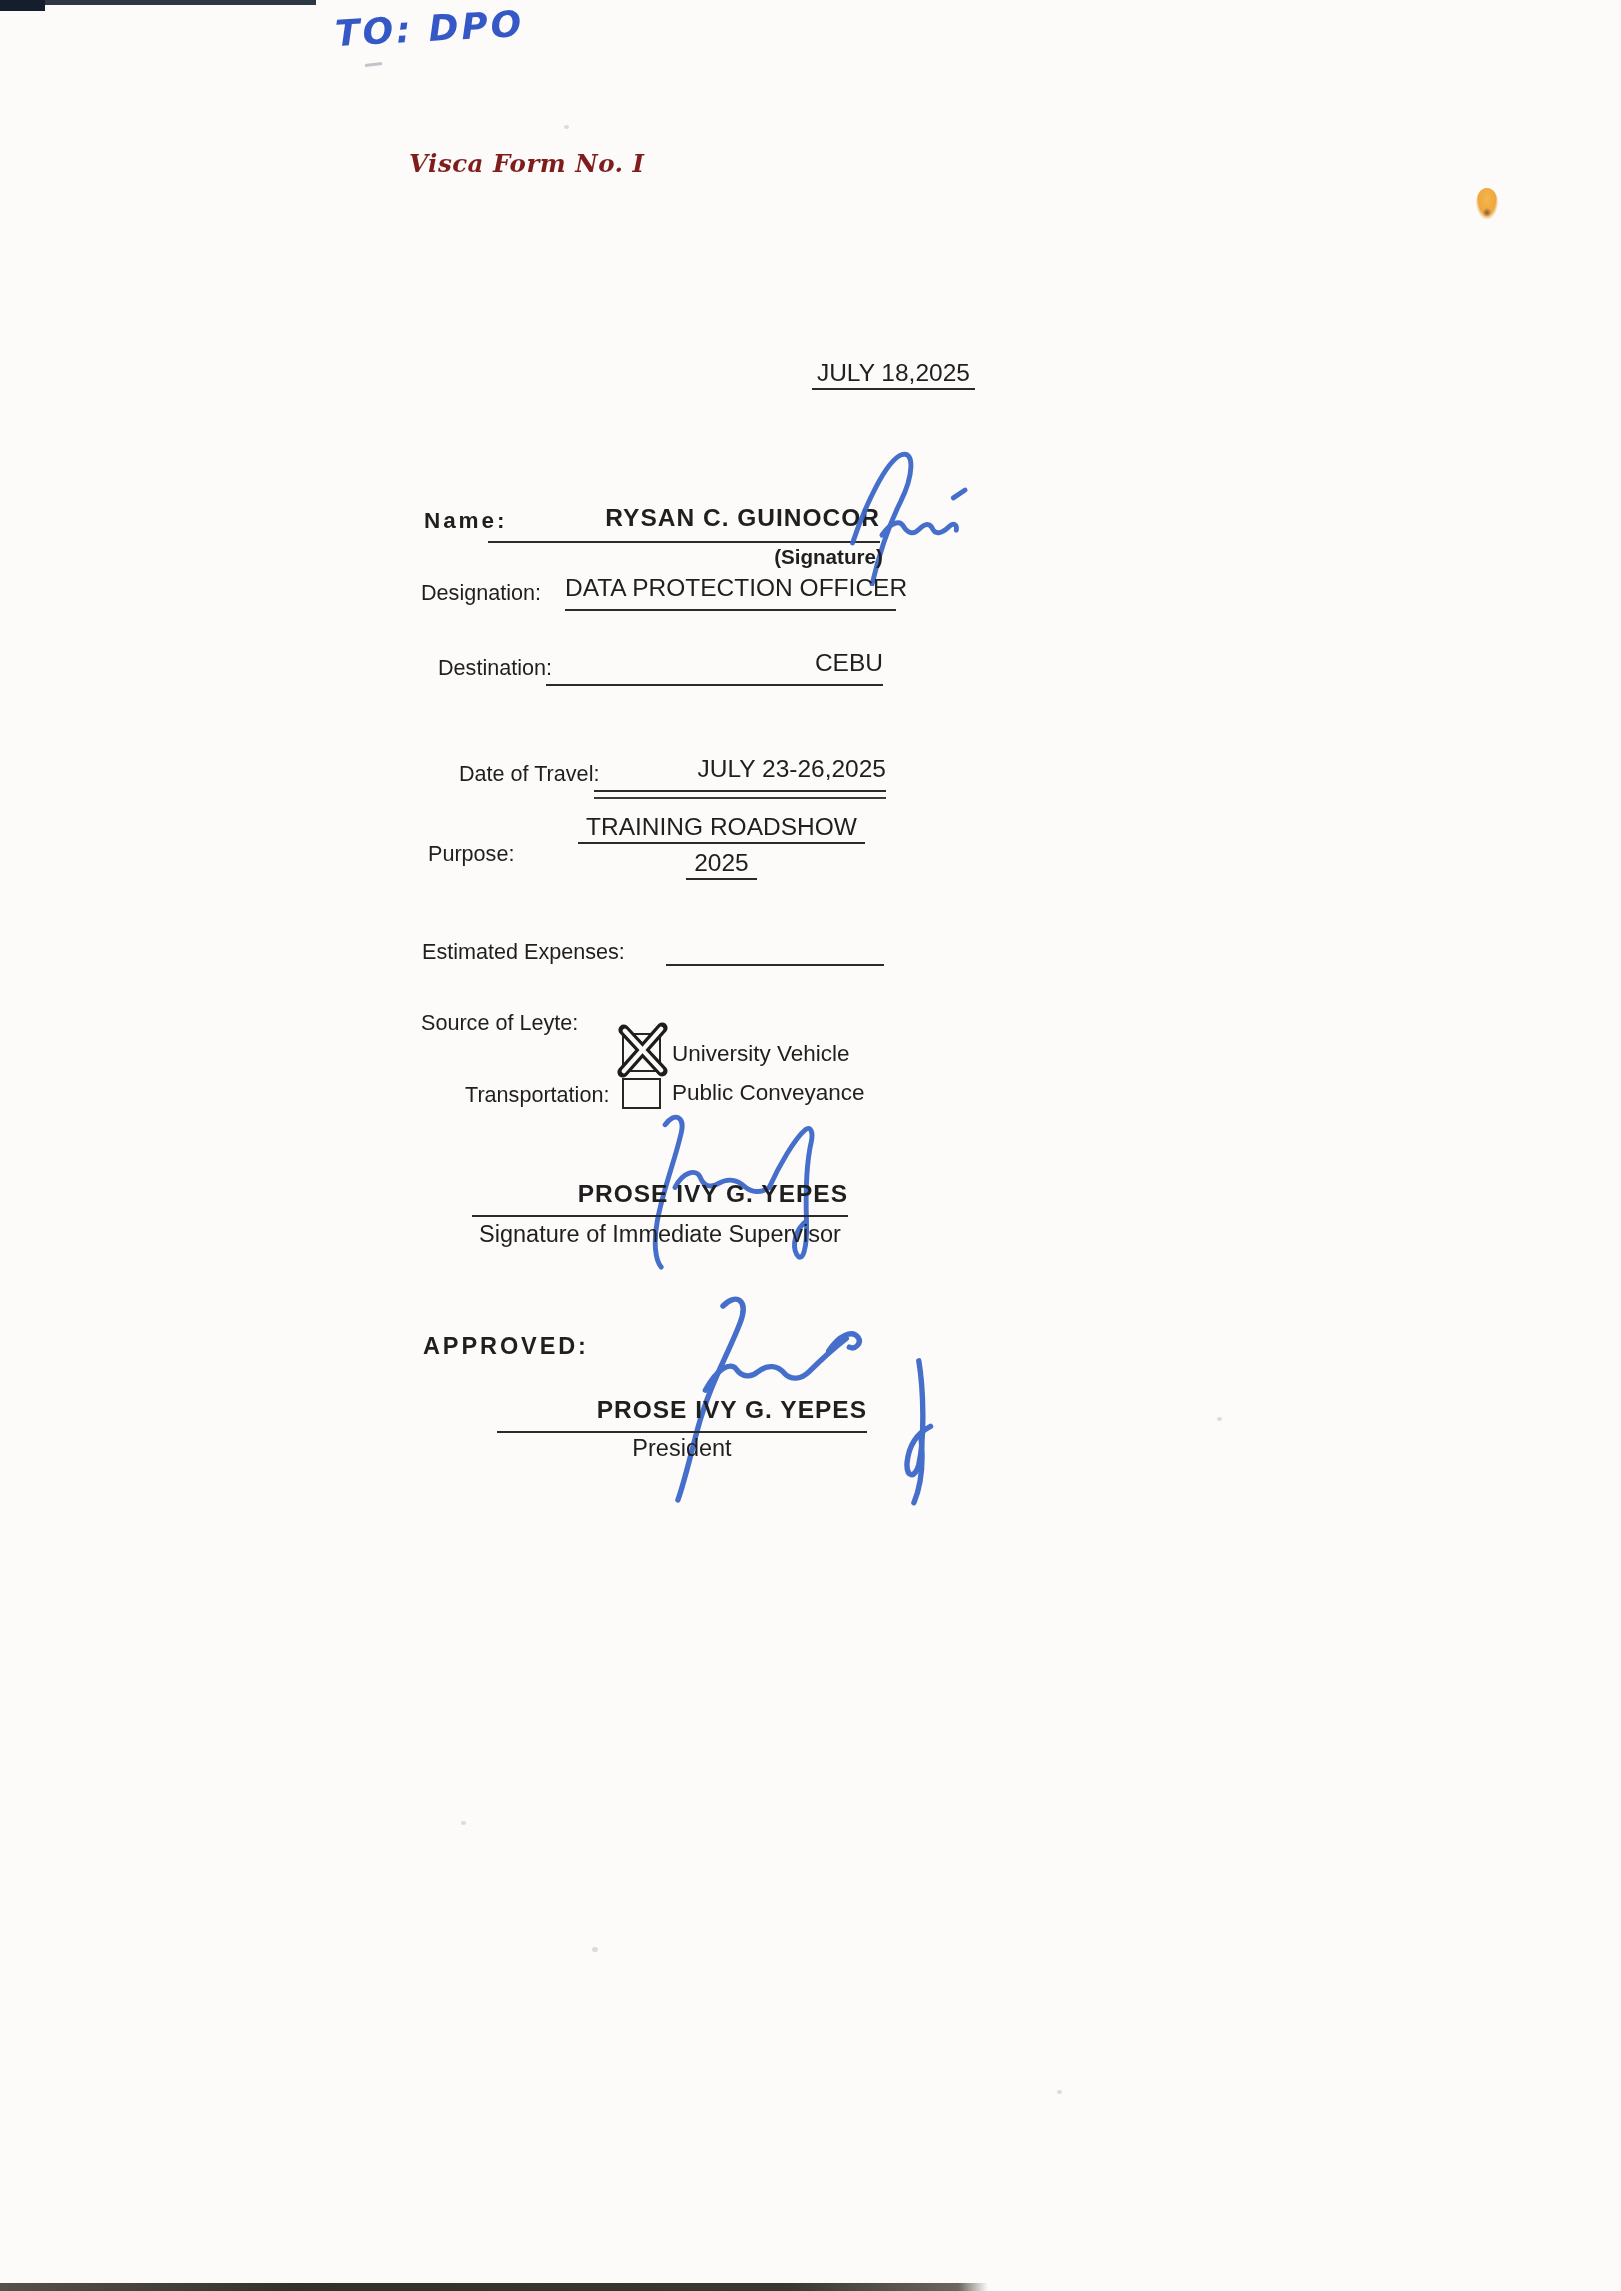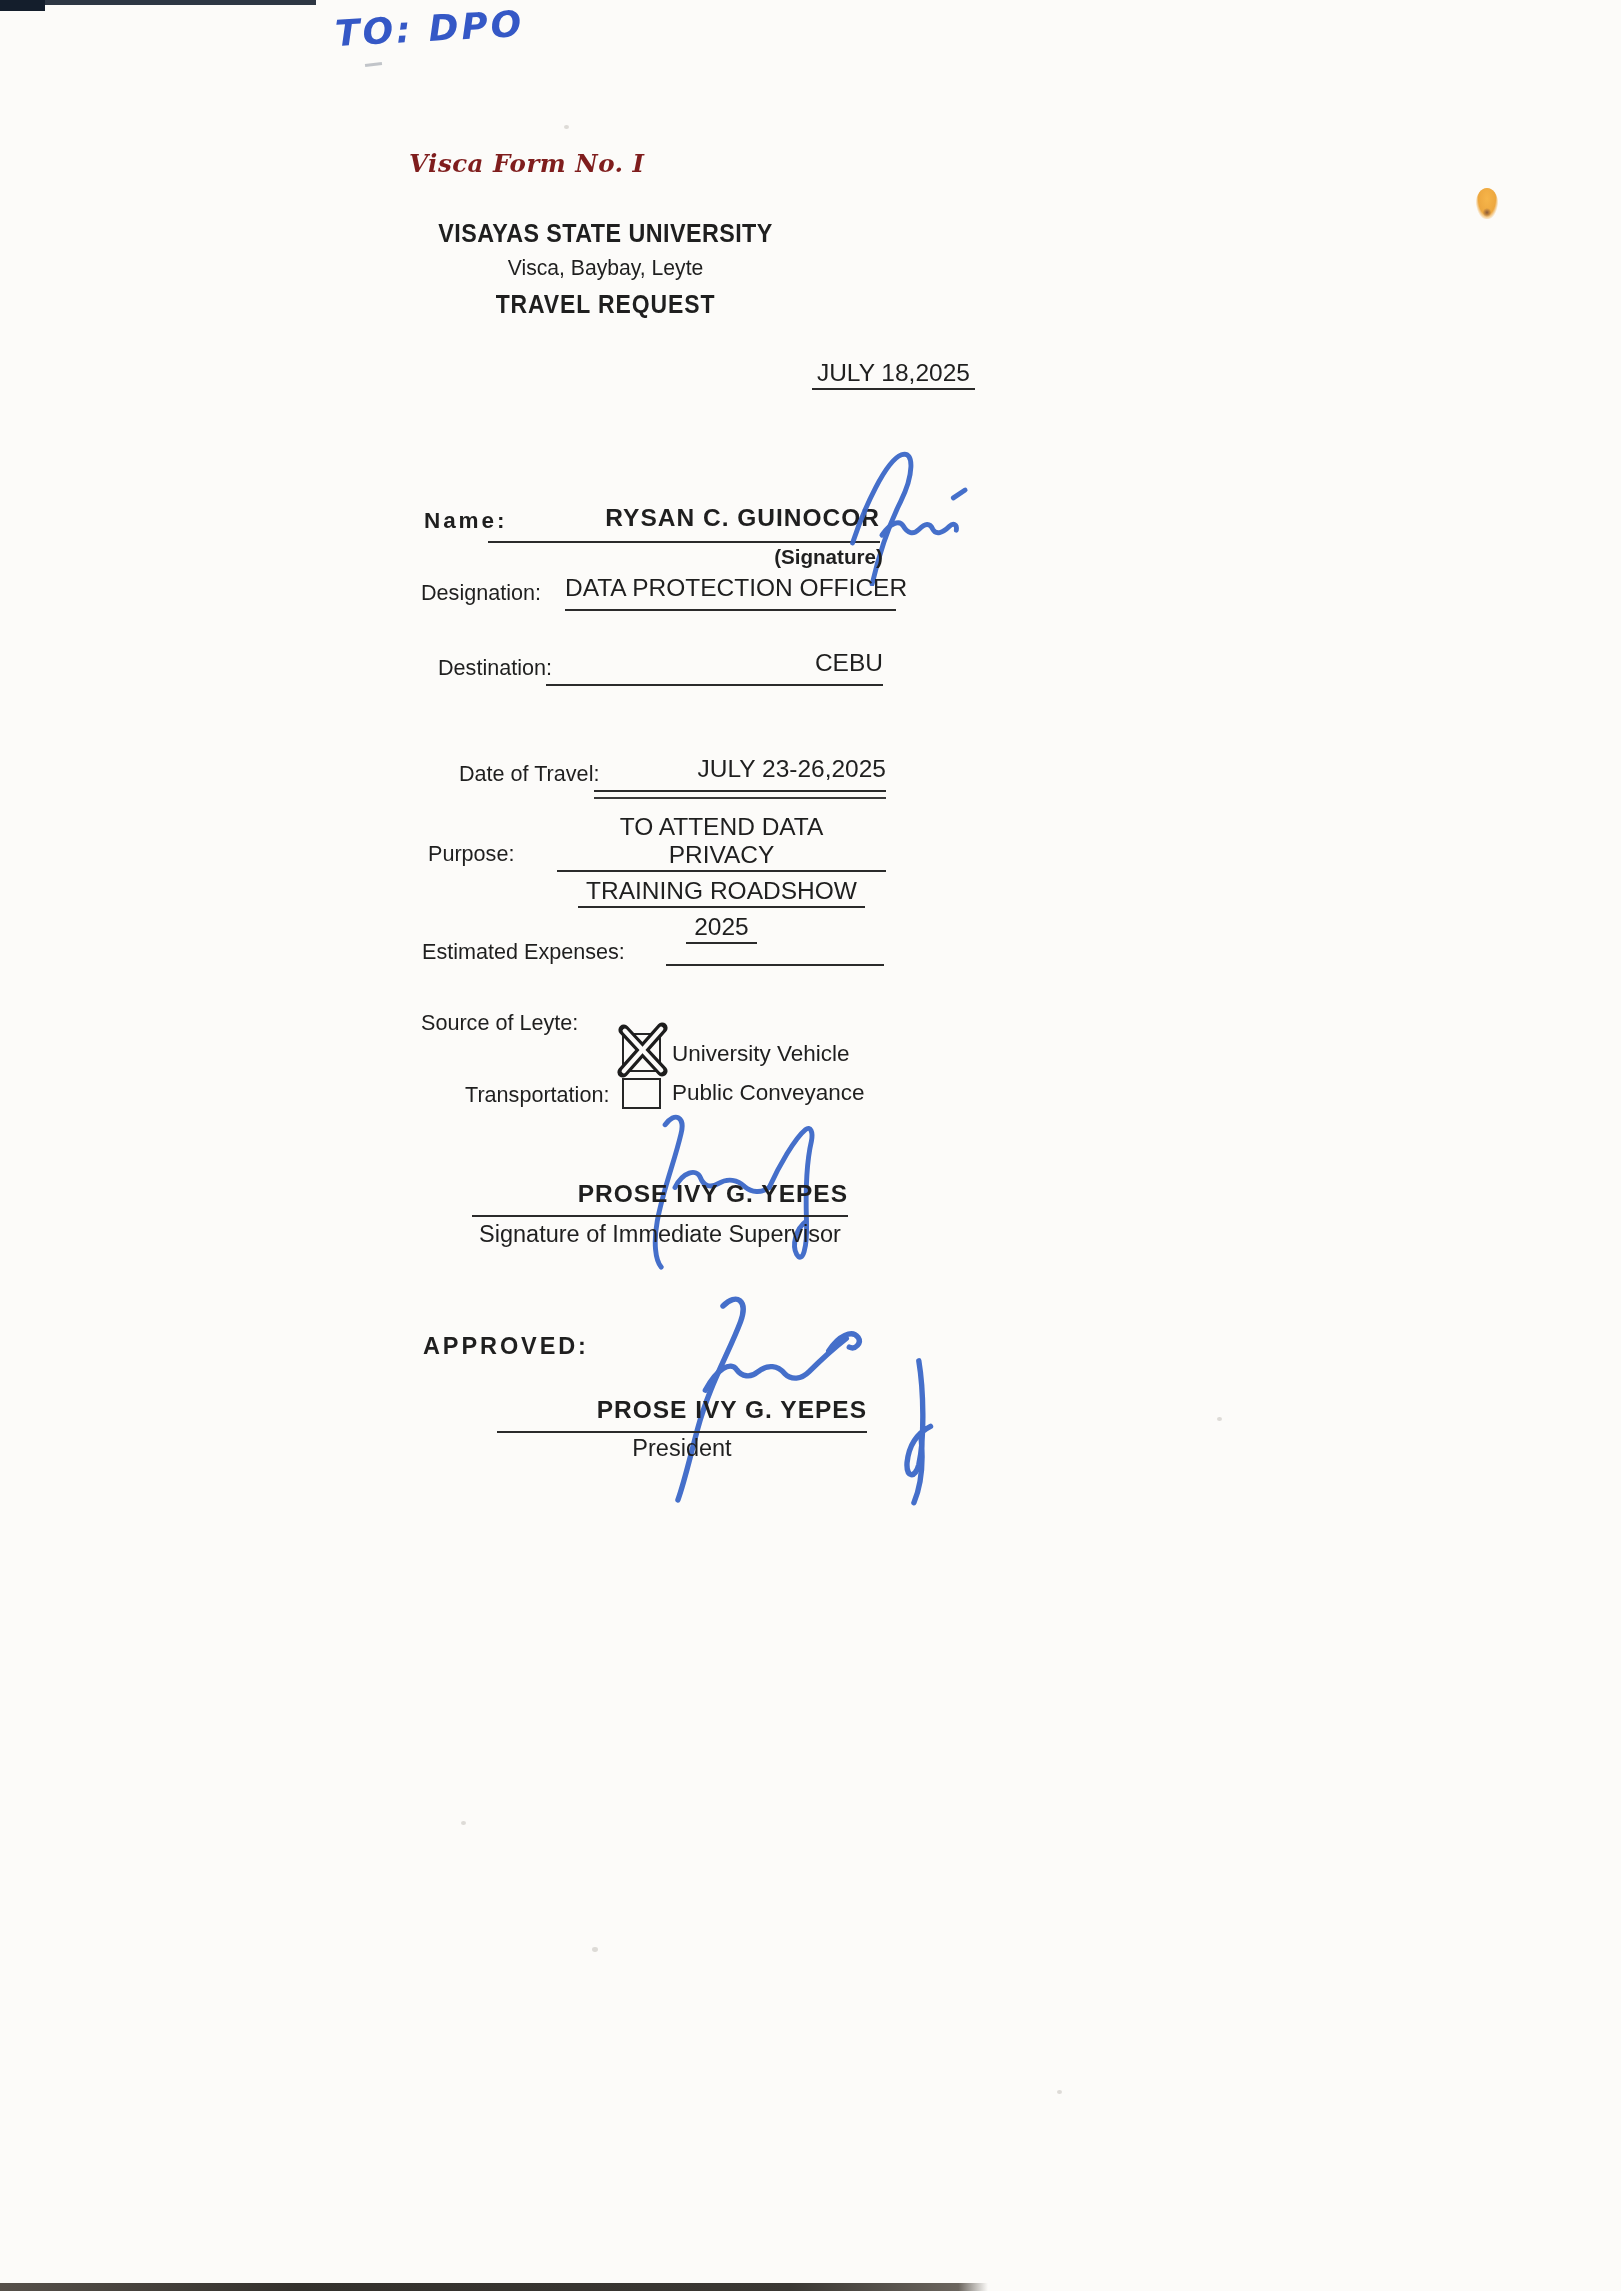--- a/index.html
+++ b/index.html
@@ -93,25 +93,20 @@
   <div class="smudge-dash"></div>
   <div class="speck" style="left:564px;top:125px;width:4.9px;height:3.9px;"></div>
   <div class="speck" style="left:1217px;top:1417px;width:4.9px;height:3.9px;"></div>
   <div class="speck" style="left:461px;top:1821px;width:4.9px;height:3.9px;"></div>
   <div class="speck" style="left:592px;top:1947px;width:5.9px;height:4.9px;"></div>
   <div class="speck" style="left:1057px;top:2090px;width:4.9px;height:3.9px;"></div>
 
   <div class="annotation">TO: DPO</div>
 
   <div class="form-no">Visca Form No. I</div>
-  <div class="header-block">
-    <div class="hdr-university">VISAYAS STATE UNIVERSITY</div>
-    <div class="hdr-address">Visca, Baybay, Leyte</div>
-    <div class="hdr-title">TRAVEL REQUEST</div>
-  </div>
 
   <div class="date-line">
     <span>JULY 18,2025</span>
   </div>
 
   <div class="lbl lbl-b" style="left:424px;top:508px;font-size:22.5px;">Name:</div>
   <div class="field-line" style="left:488px;top:504px;width:392px;height:37px;">
     <span class="val val-bold">RYSAN C. GUINOCOR</span>
   </div>
 
@@ -135,21 +130,20 @@
   </div>
 
   <div class="lbl" style="left:423px;top:761px;margin-left:36px;">Date of Travel:</div>
   <div class="field-line" style="left:594px;top:755px;width:292px;height:35px;">
     <span class="val">JULY 23-26,2025</span>
   </div>
   <div class="travel-extra-line"></div>
 
   <div class="lbl" style="left:428px;top:841px;">Purpose:</div>
   <div class="purpose-value">
-    <div><span class="pline">TO ATTEND DATA PRIVACY</span></div>
     <div><span class="pline">TRAINING ROADSHOW</span></div>
     <div><span class="pline">2025</span></div>
   </div>
 
   <div class="lbl" style="left:422px;top:939px;">Estimated Expenses:</div>
   <div class="field-line" style="left:666px;top:933px;width:218px;height:31px;">
     <span class="val"></span>
   </div>
 
   <div class="lbl" style="left:421px;top:1010px;">Source of Leyte:</div>

